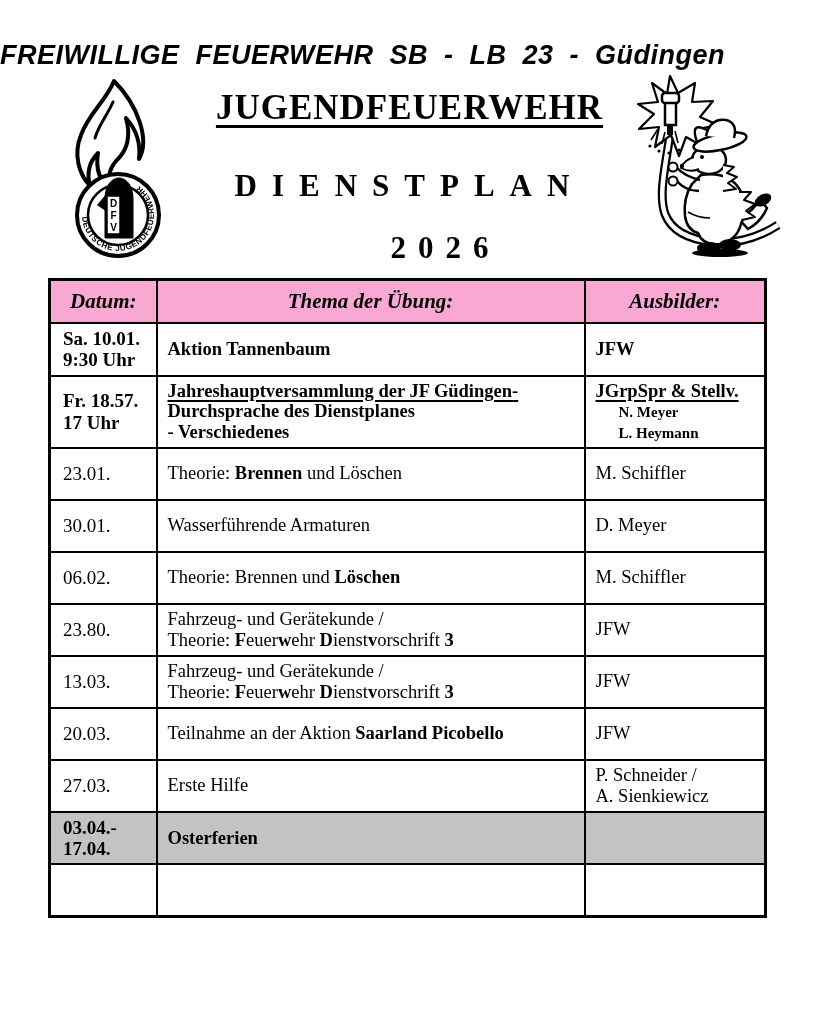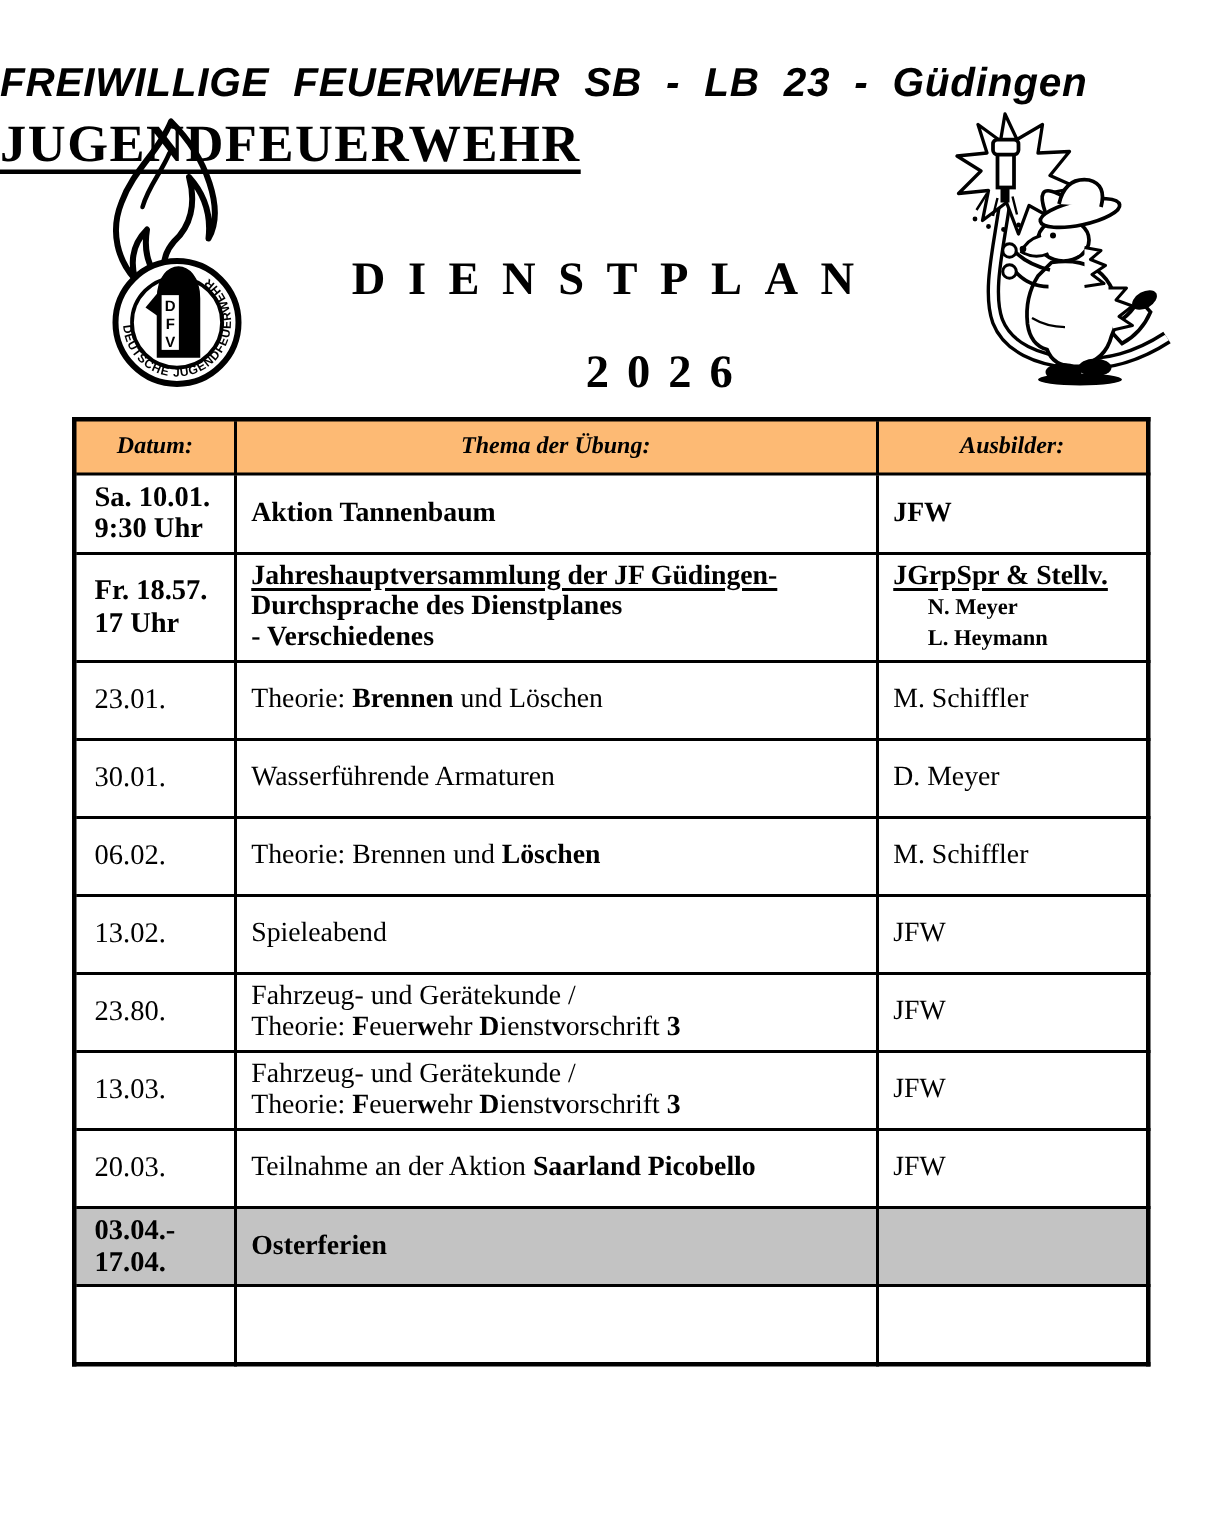--- a/index.html
+++ b/index.html
@@ -6,21 +6,21 @@
   body{
     width:819px;height:1024px;position:relative;background:#ffffff;
     font-family:"Liberation Serif", serif;color:#000;overflow:hidden;
   }
   .org-line{
     position:absolute;top:40px;left:0;width:652px;text-align:center;
     font-family:"Liberation Sans", sans-serif;font-weight:bold;font-style:italic;
     font-size:27px;word-spacing:8px;letter-spacing:.5px;white-space:nowrap;
   }
   .doc-title{
-    position:absolute;top:76px;left:0;width:819px;text-align:left;
+    position:absolute;top:88px;left:0;width:819px;text-align:center;
     font-weight:bold;font-size:35px;letter-spacing:1px;
     text-decoration:underline;text-decoration-thickness:3px;text-underline-offset:6px;
   }
   .doc-subtitle{
     position:absolute;top:168px;left:0;width:819px;text-align:center;
     font-weight:bold;font-size:31px;letter-spacing:15px;
   }
   .doc-year{
     position:absolute;top:230px;left:0;width:819px;text-align:center;
     font-weight:bold;font-size:31px;letter-spacing:12px;margin-left:36px;
@@ -31,22 +31,22 @@
 
   table.schedule{
     position:absolute;left:48px;top:278px;width:716px;
     border-collapse:collapse;table-layout:fixed;
   }
   .schedule th,.schedule td{
     border:2px solid #000;vertical-align:middle;
   }
   .schedule{border:3px solid #000;}
   .schedule th{
-    background:#fdba74;font-weight:bold;font-style:italic;
-    font-size:16px;text-align:center;padding:8px 4px;
+    background:#f9a8d4;font-weight:bold;font-style:italic;
+    font-size:21px;text-align:center;padding:8px 4px;
   }
   .schedule td{
     font-size:18.5px;line-height:1.12;padding:4px 10px;height:42px;
     background:#fff;
   }
   .schedule td.c-datum{padding-left:12px;font-size:19px;}
   .schedule tr.shaded td{background:#c3c3c3;}
   .schedule .line{white-space:nowrap;}
   .b{font-weight:bold;}
   .u{text-decoration:underline;text-decoration-thickness:2px;text-underline-offset:3px;}
@@ -204,31 +204,20 @@
         </td>
         <td class="c-thema">
           <div class="line"><span>Theorie: Brennen und </span><span class="b">Löschen</span></div>
         </td>
         <td class="c-ausbilder">
           <div class="line"><span>M. Schiffler</span></div>
         </td>
       </tr>
       <tr>
         <td class="c-datum">
-          <div class="line"><span>13.02.</span></div>
-        </td>
-        <td class="c-thema">
-          <div class="line"><span>Spieleabend</span></div>
-        </td>
-        <td class="c-ausbilder">
-          <div class="line"><span>JFW</span></div>
-        </td>
-      </tr>
-      <tr>
-        <td class="c-datum">
           <div class="line"><span>23.80.</span></div>
         </td>
         <td class="c-thema">
           <div class="line"><span>Fahrzeug- und Gerätekunde /</span></div>
           <div class="line"><span>Theorie: </span><span class="b">F</span><span>euer</span><span class="b">w</span><span>ehr </span><span class="b">D</span><span>ienst</span><span class="b">v</span><span>orschrift </span><span class="b">3</span></div>
         </td>
         <td class="c-ausbilder">
           <div class="line"><span>JFW</span></div>
         </td>
       </tr>
@@ -246,20 +235,32 @@
       </tr>
       <tr>
         <td class="c-datum">
           <div class="line"><span>20.03.</span></div>
         </td>
         <td class="c-thema">
           <div class="line"><span>Teilnahme an der Aktion </span><span class="b">Saarland Picobello</span></div>
         </td>
         <td class="c-ausbilder">
           <div class="line"><span>JFW</span></div>
+        </td>
+      </tr>
+      <tr>
+        <td class="c-datum">
+          <div class="line"><span>27.03.</span></div>
+        </td>
+        <td class="c-thema">
+          <div class="line"><span>Erste Hilfe</span></div>
+        </td>
+        <td class="c-ausbilder">
+          <div class="line"><span>P. Schneider /</span></div>
+          <div class="line"><span>A. Sienkiewicz</span></div>
         </td>
       </tr>
       <tr class="shaded">
         <td class="c-datum">
           <div class="line"><span class="b">03.04.-</span></div>
           <div class="line"><span class="b">17.04.</span></div>
         </td>
         <td class="c-thema">
           <div class="line"><span class="b">Osterferien</span></div>
         </td>

